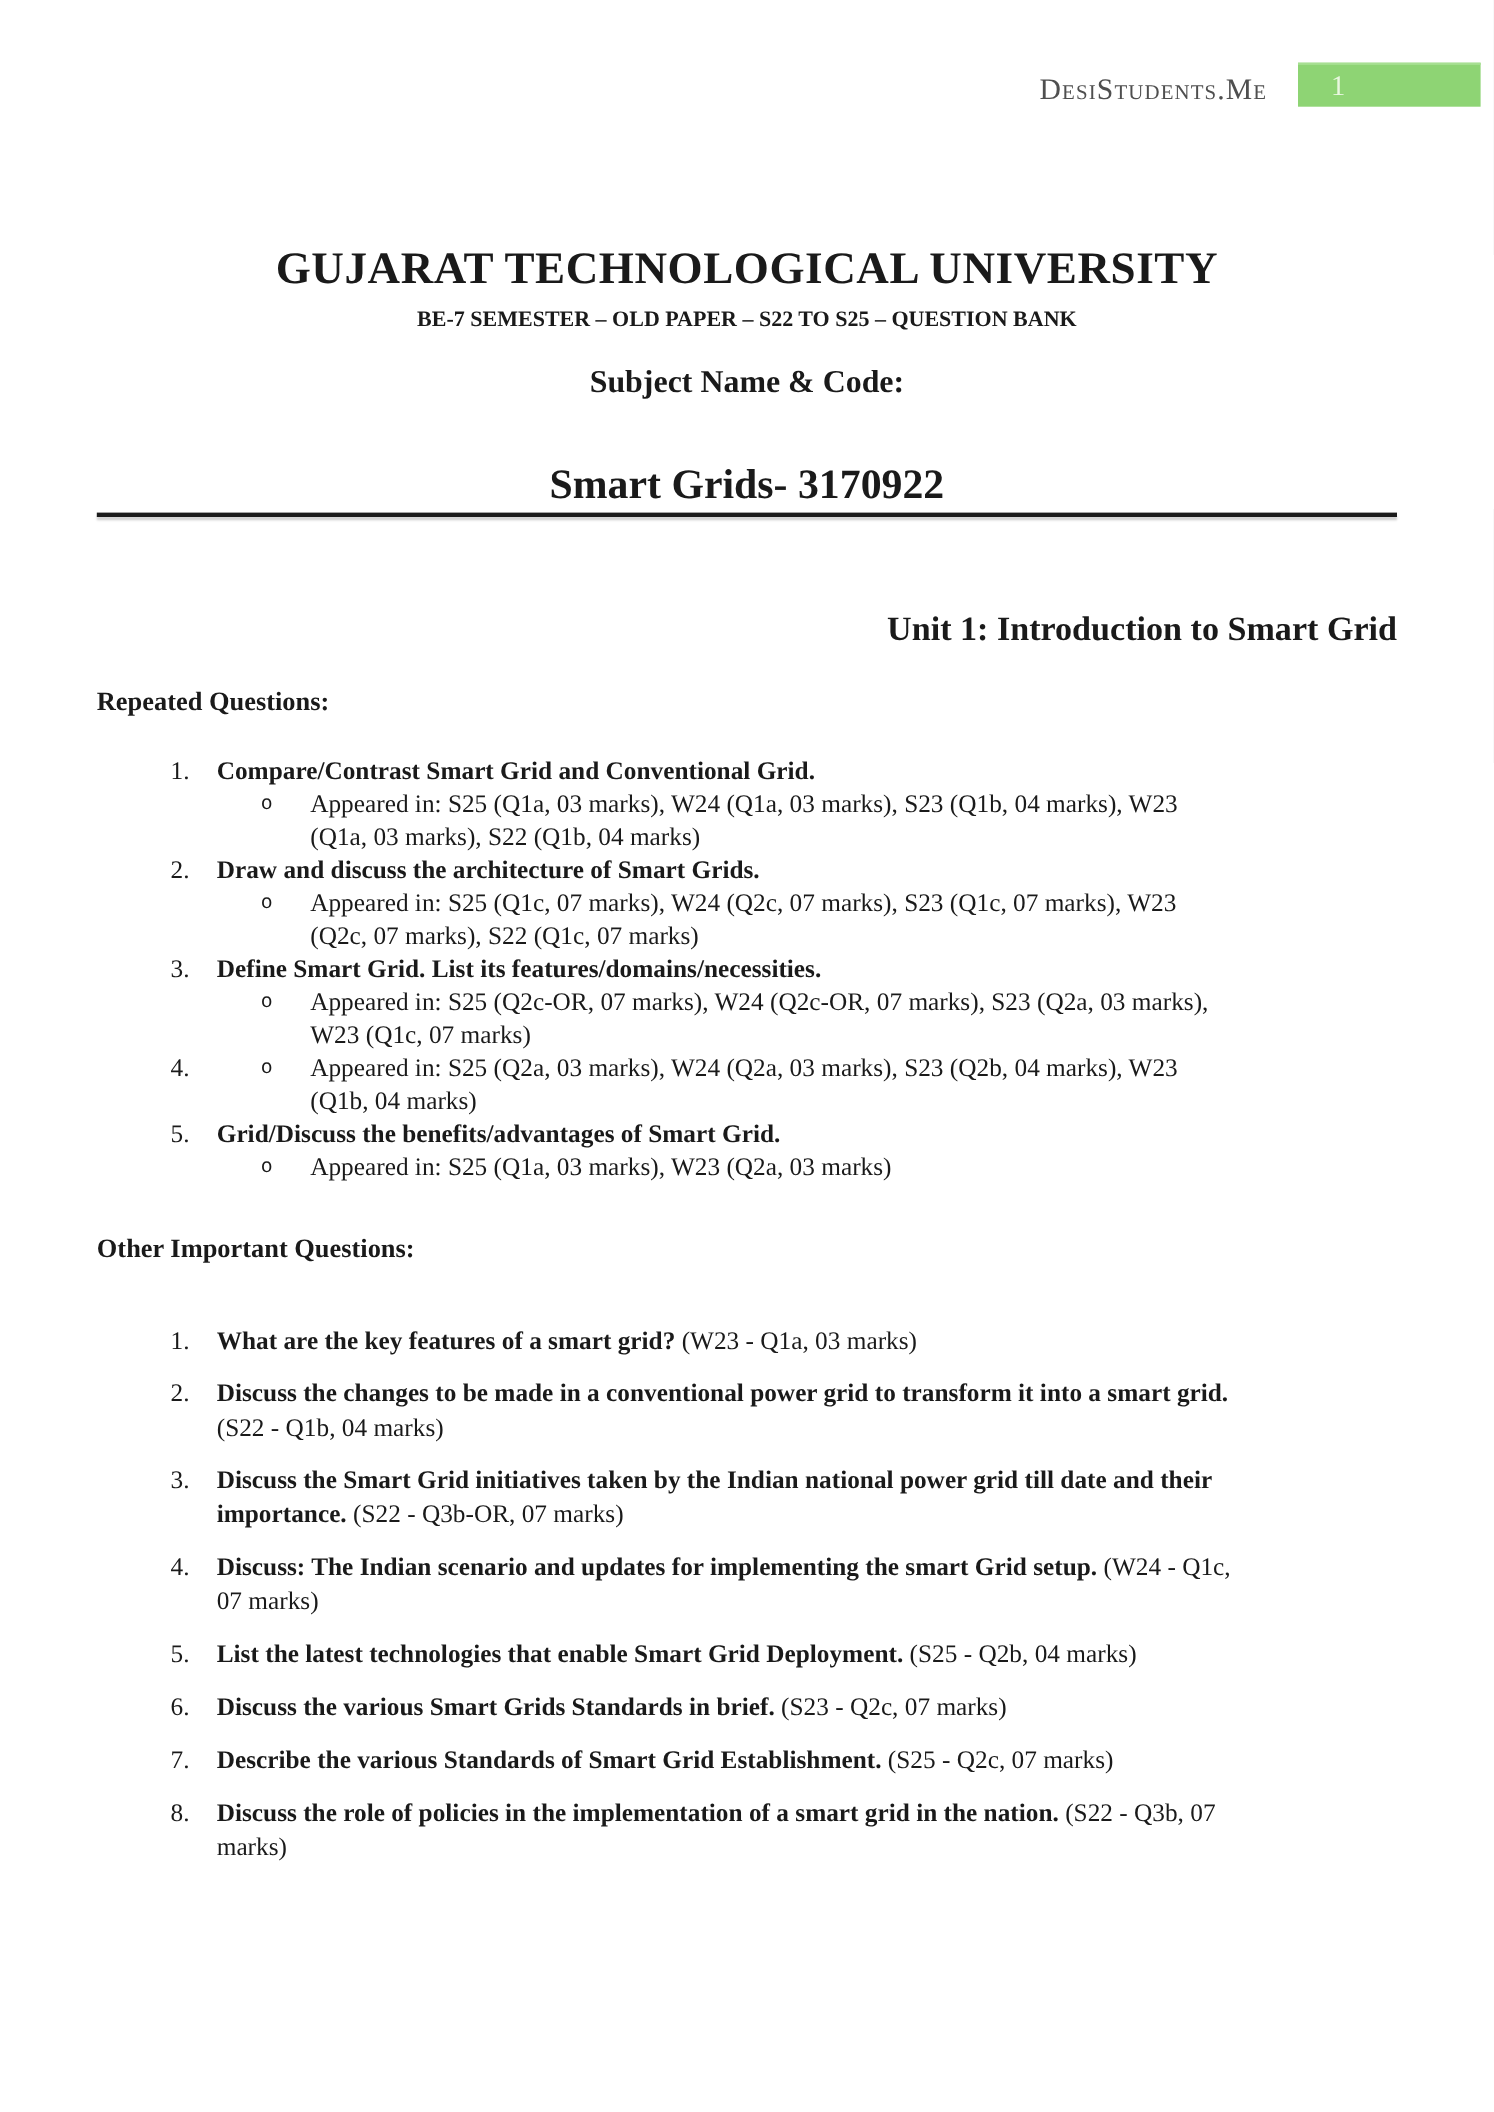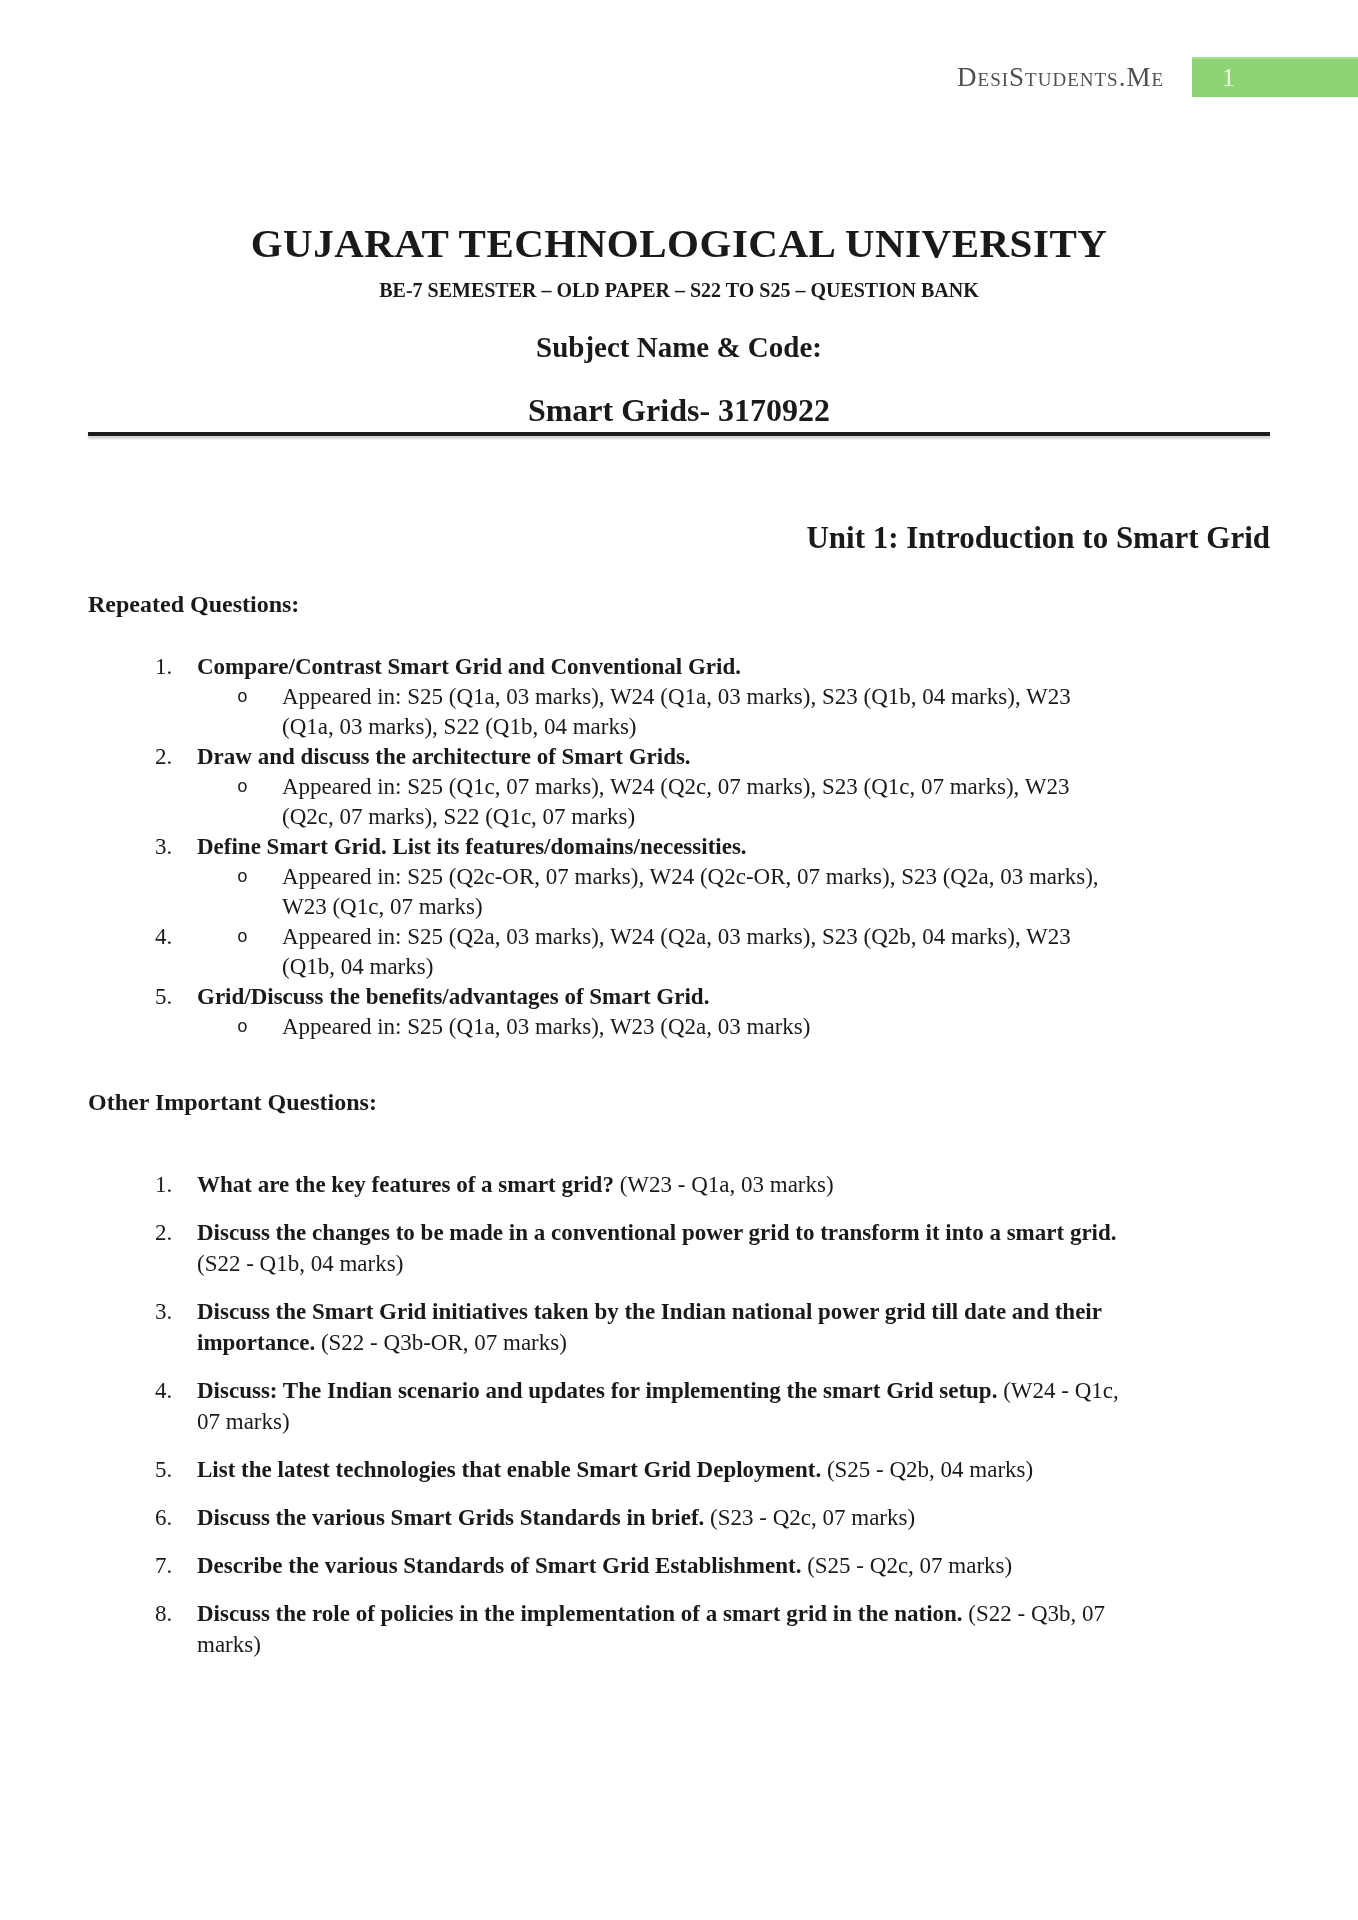--- a/index.html
+++ b/index.html
@@ -7,22 +7,22 @@
     position:relative;
     width:1358px; height:1920px;
     margin:0 auto;
     background:#ffffff;
     font-family:"Liberation Serif", serif;
     color:#1a1a1a;
     overflow:hidden;
   }
   
   .header-row {
-    position:absolute; top:57px; right:0;
-    display:flex; align-items:center; gap:28px;
+    position:absolute; top:57px; right:12px;
+    display:flex; align-items:flex-end; gap:28px;
   }
   .watermark {
     font-variant:small-caps;
     font-size:27px;
     letter-spacing:1px;
     color:#4f4f4f;
   }
   .page-badge {
     width:166px; height:40px;
     display:flex; align-items:center;
@@ -43,22 +43,22 @@
     margin-top:15px;
     font-size:20px; font-weight:bold;
     text-align:center; line-height:1;
   }
   .subject-label {
     margin-top:33px;
     font-size:29px; font-weight:bold;
     text-align:center; line-height:1;
   }
   .subject-value {
-    margin-top:32px;
-    font-size:32px; font-weight:bold;
+    margin-top:60px;
+    font-size:38px; font-weight:bold;
     text-align:center; line-height:1;
   }
   .title-rule {
     margin-top:6px;
     height:4px;
     background:#1c1c1c;
     box-shadow:0 3px 2px rgba(0,0,0,0.18);
   }
   .unit-title {
     margin-top:86px;

